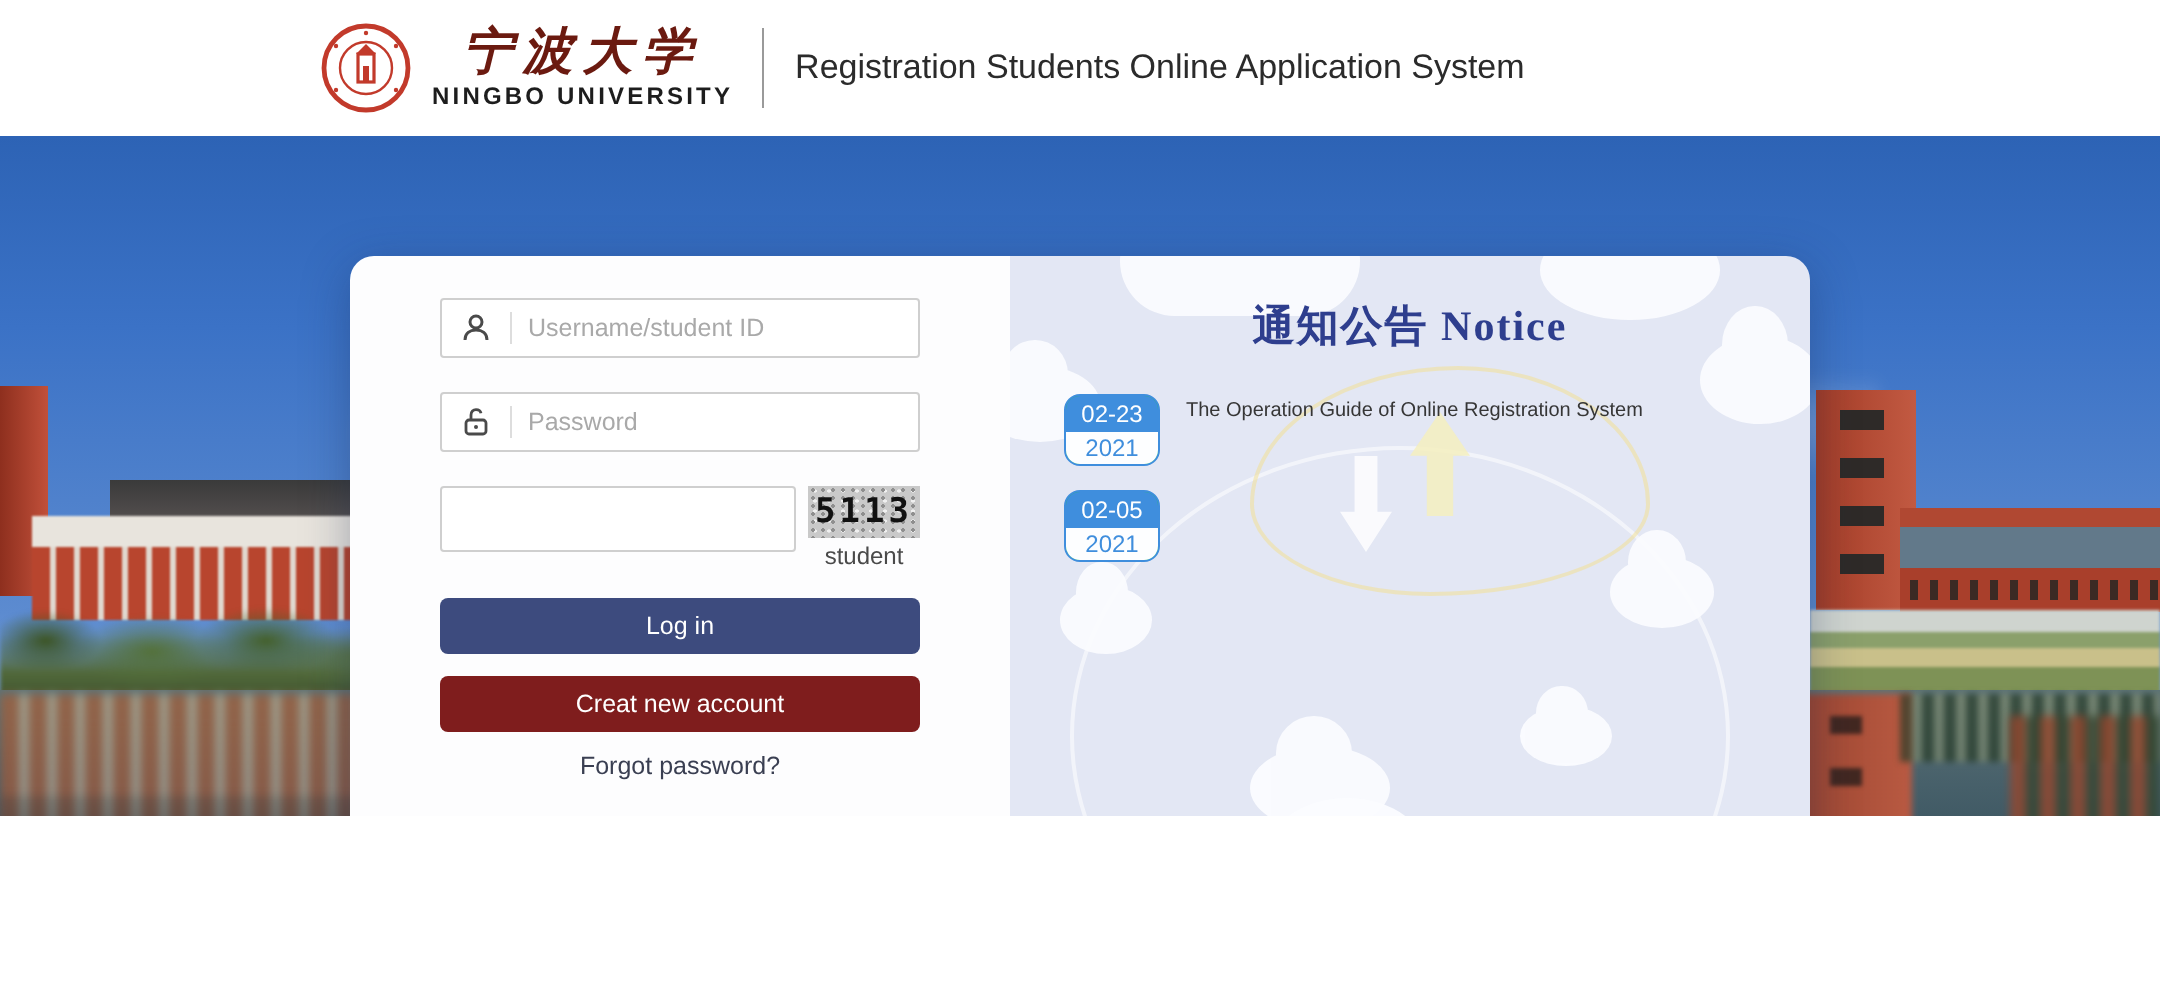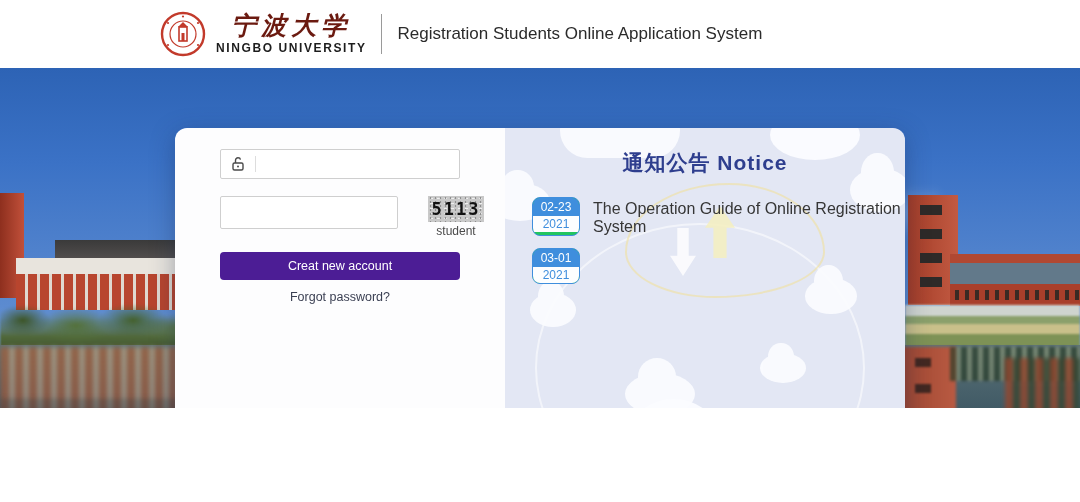--- a/index.html
+++ b/index.html
@@ -52,38 +52,38 @@
 
   
   .card { position:absolute; left:175px; top:128px; width:730px; height:315px; border-radius:12px; display:flex; z-index:10; box-shadow:0 6px 24px rgba(20,40,80,.35); overflow:hidden; }
   .login-panel { width:330px; background:#fdfdfe; padding-top:21px; }
   .login-title { text-align:center; font-size:21px; font-weight:bold; color:#2e3e8e; letter-spacing:1px; margin-bottom:32px; }
   .field { width:240px; height:30px; margin:0 auto 17px auto; border:1px solid #cfcfcf; border-radius:2px; background:#fff; display:flex; align-items:center; }
   .field .icon { width:34px; display:flex; align-items:center; justify-content:center; }
   .field .vline { width:1px; height:16px; background:#ddd; }
   .field input { flex:1; border:none; outline:none; height:26px; padding:0 8px; font-size:12.5px; color:#333; background:transparent; font-family:"Liberation Sans", sans-serif; }
   .field input::placeholder { color:#a9a9a9; }
-  .captcha-row { width:240px; margin:0 auto 14px auto; display:flex; align-items:flex-start;gap:24px; }
+  .captcha-row { width:240px; margin:0 auto 14px auto; display:flex; align-items:flex-start; }
   .captcha-input { width:178px; height:33px; border:1px solid #cfcfcf; border-radius:2px; outline:none; padding:0 8px; font-size:13px; color:#333; font-family:"Liberation Sans", sans-serif; }
   .captcha-side { margin-left:6px; display:flex; flex-direction:column; align-items:center; }
   .captcha-img { width:56px; height:26px; background:#c9c9c9; background-image:radial-gradient(#8f8f8f 1px, transparent 1.2px), radial-gradient(#efefef 1px, transparent 1.2px); background-size:5px 4px, 7px 5px; display:flex; align-items:center; justify-content:center; font-family:"DejaVu Sans Mono", monospace; font-weight:bold; font-size:17px; letter-spacing:2px; color:#111; cursor:pointer; }
   .captcha-change { font-size:12px; color:#4a4a4a; margin-top:2px; cursor:pointer; }
   .btn { display:block; width:240px; height:28px; margin:0 auto 10px auto; border:none; border-radius:4px; color:#fff; font-size:12.5px; cursor:pointer; font-family:"Liberation Sans", sans-serif; }
   .btn-login { background:#3d4b7e; margin-bottom:11px; }
-  .btn-create { background:#4c1d95; }
+  .btn-create { background:#7f1d1d; }
   .forgot { text-align:center; font-size:12.5px; color:#3a3f52; margin-top:4px; cursor:pointer; }
 
   .notice-panel { flex:1; background:#e3e7f4; position:relative; padding-top:21px; overflow:hidden; }
-  .notice-title { text-align:center; font-size:21px; font-weight:bold; color:#2e3e8e; letter-spacing:1px; margin-bottom:20px; position:relative; z-index:3; }
+  .notice-title { text-align:center; font-size:21px; font-weight:bold; color:#2e3e8e; letter-spacing:1px; margin-bottom:20px; position:relative; z-index:3;font-family:Liberation Serif, serif; }
   .notice-list { position:relative; z-index:3; padding-left:27px; }
   .notice-item { display:flex; margin-bottom:12px; cursor:pointer; }
   .date-badge { width:48px; flex:0 0 48px; border:1px solid #3f8edd; border-radius:8px; overflow:hidden; background:#22c55e; }
   .date-top { background:#3f8edd; color:#fff; font-size:12px; text-align:center; height:18px; line-height:18px; }
   .date-year { color:#3f8edd; font-size:12px; text-align:center; height:16px; line-height:16px; background:#fdfeff; }
-  .notice-item-title { font-size:16px; color:#363636; margin-left:13px; padding-top:3px; }
+  .notice-item-title { font-size:10px; color:#363636; margin-left:13px; padding-top:3px; }
 
   
   .deco { position:absolute; z-index:1; }
   .ring-yellow { left:120px; top:55px; width:200px; height:115px; border:2px solid rgba(243,224,150,.55); border-radius:52% 48% 55% 45%/60% 60% 40% 40%; }
   .ring-white { left:30px; top:95px; width:330px; height:290px; border:2px solid rgba(255,255,255,.55); border-radius:50%; }
   .arrow-up { left:200px; top:78px; width:30px; height:52px; background:rgba(244,238,190,.85); clip-path:polygon(50% 0, 100% 42%, 72% 42%, 72% 100%, 28% 100%, 28% 42%, 0 42%); }
   .arrow-down { left:165px; top:100px; width:26px; height:48px; background:rgba(255,255,255,.8); clip-path:polygon(28% 0, 72% 0, 72% 58%, 100% 58%, 50% 100%, 0 58%, 28% 58%); }
   .cloud { background:#fbfcff; border-radius:50%; opacity:.95; }
   .cloud.c1 { left:-15px; top:55px; width:60px; height:38px; }
   .cloud.c2 { left:25px; top:165px; width:46px; height:34px; }
@@ -147,40 +147,52 @@
     <div class="refl-bottom-bld"></div>
     <div class="refl-bottom-win"></div>
     <div class="refl-bottom-right"></div>
     <div class="water-fade-bottom"></div>
   </div>
 
   <div class="card">
 
     <div class="login-panel">
 
+      <div class="field">
+        <span class="icon">
+          <svg width="16" height="16" viewBox="0 0 16 16" fill="none" stroke="#4a4a4a" stroke-width="1.5">
+            <circle cx="8" cy="5" r="3"></circle>
+            <path d="M2.5 14 C2.5 10.5 5 9 8 9 C11 9 13.5 10.5 13.5 14"></path>
+          </svg>
+        </span>
+        <span class="vline"></span>
+        <input type="text" placeholder="Username/student ID" style="">
+      </div>
 
       <div class="field">
         <span class="icon">
           <svg width="16" height="16" viewBox="0 0 16 16" fill="none" stroke="#4a4a4a" stroke-width="1.4">
             <rect x="3" y="7" width="10" height="7" rx="1.5"></rect>
             <path d="M5.5 7 V4.5 C5.5 2.8 6.6 1.8 8 1.8 C9.4 1.8 10.3 2.6 10.5 3.6"></path>
             <circle cx="8" cy="10.5" r="1" fill="#4a4a4a" stroke="none"></circle>
           </svg>
         </span>
         <span class="vline"></span>
+        <input type="password" placeholder="Password" style="">
       </div>
 
       <div class="captcha-row">
         <input type="text" class="captcha-input" style="">
         <div class="captcha-side">
           <div class="captcha-img">5113</div>
           <div class="captcha-change">student</div>
         </div>
       </div>
 
+      <button class="btn btn-login">Log in</button>
       <button class="btn btn-create">Creat new account</button>
       <div class="forgot">Forgot password?</div>
     </div>
 
     <div class="notice-panel">
       <div class="deco ring-white"></div>
       <div class="deco ring-yellow"></div>
       <div class="deco arrow-up"></div>
       <div class="deco arrow-down"></div>
       <div class="deco cloud c1"></div>
@@ -198,21 +210,21 @@
       <div class="notice-list">
         <div class="notice-item">
           <div class="date-badge">
             <div class="date-top">02-23</div>
             <div class="date-year">2021</div>
           </div>
           <div class="notice-item-title">The Operation Guide of Online Registration System</div>
         </div>
         <div class="notice-item">
           <div class="date-badge">
-            <div class="date-top">03-01</div>
+            <div class="date-top">02-05</div>
             <div class="date-year">2021</div>
           </div>
         </div>
       </div>
     </div>
 
   </div>
 </div>
 
 </body></html>

